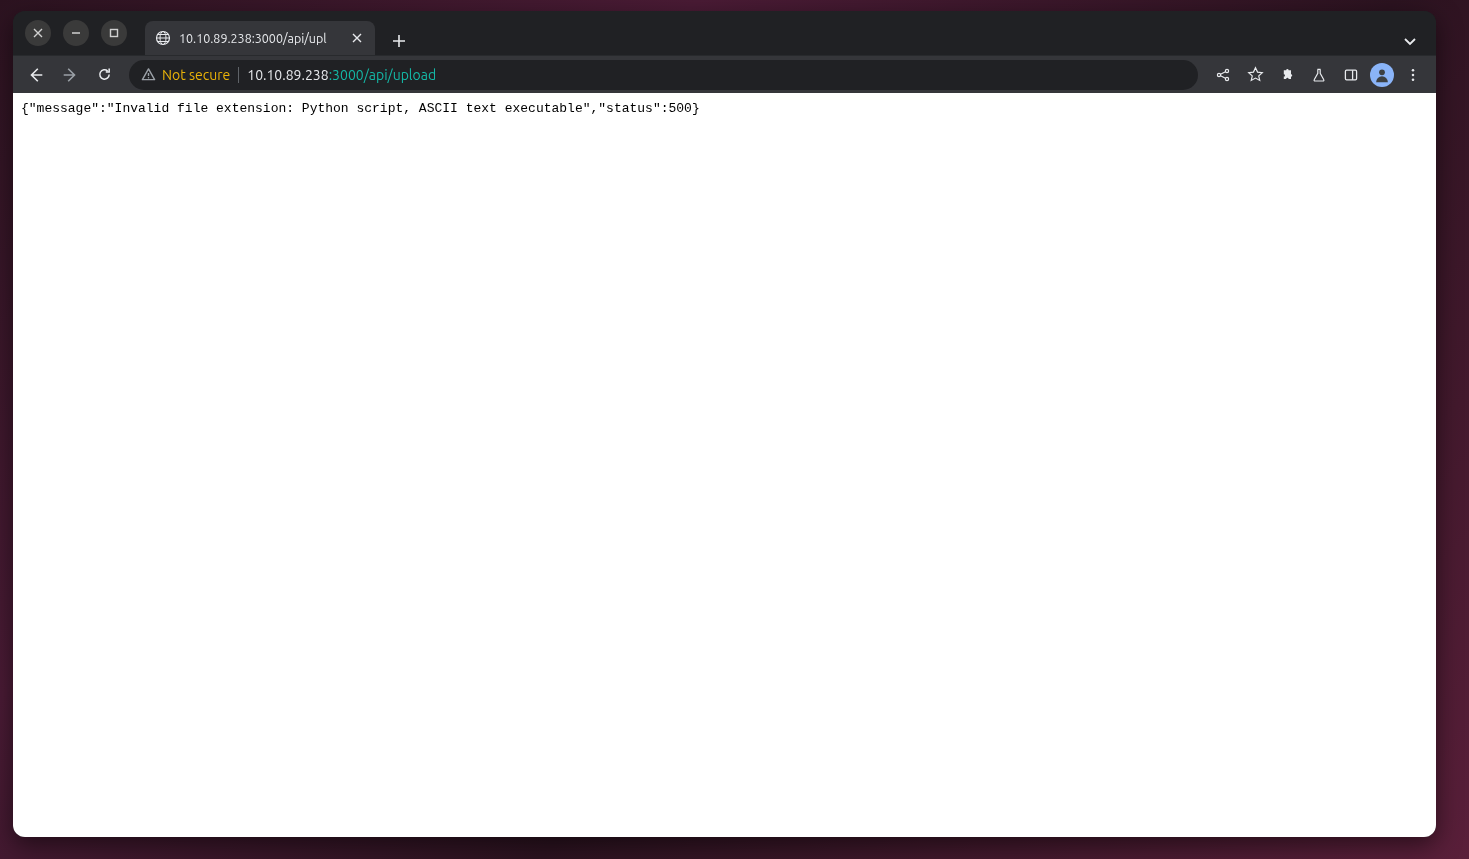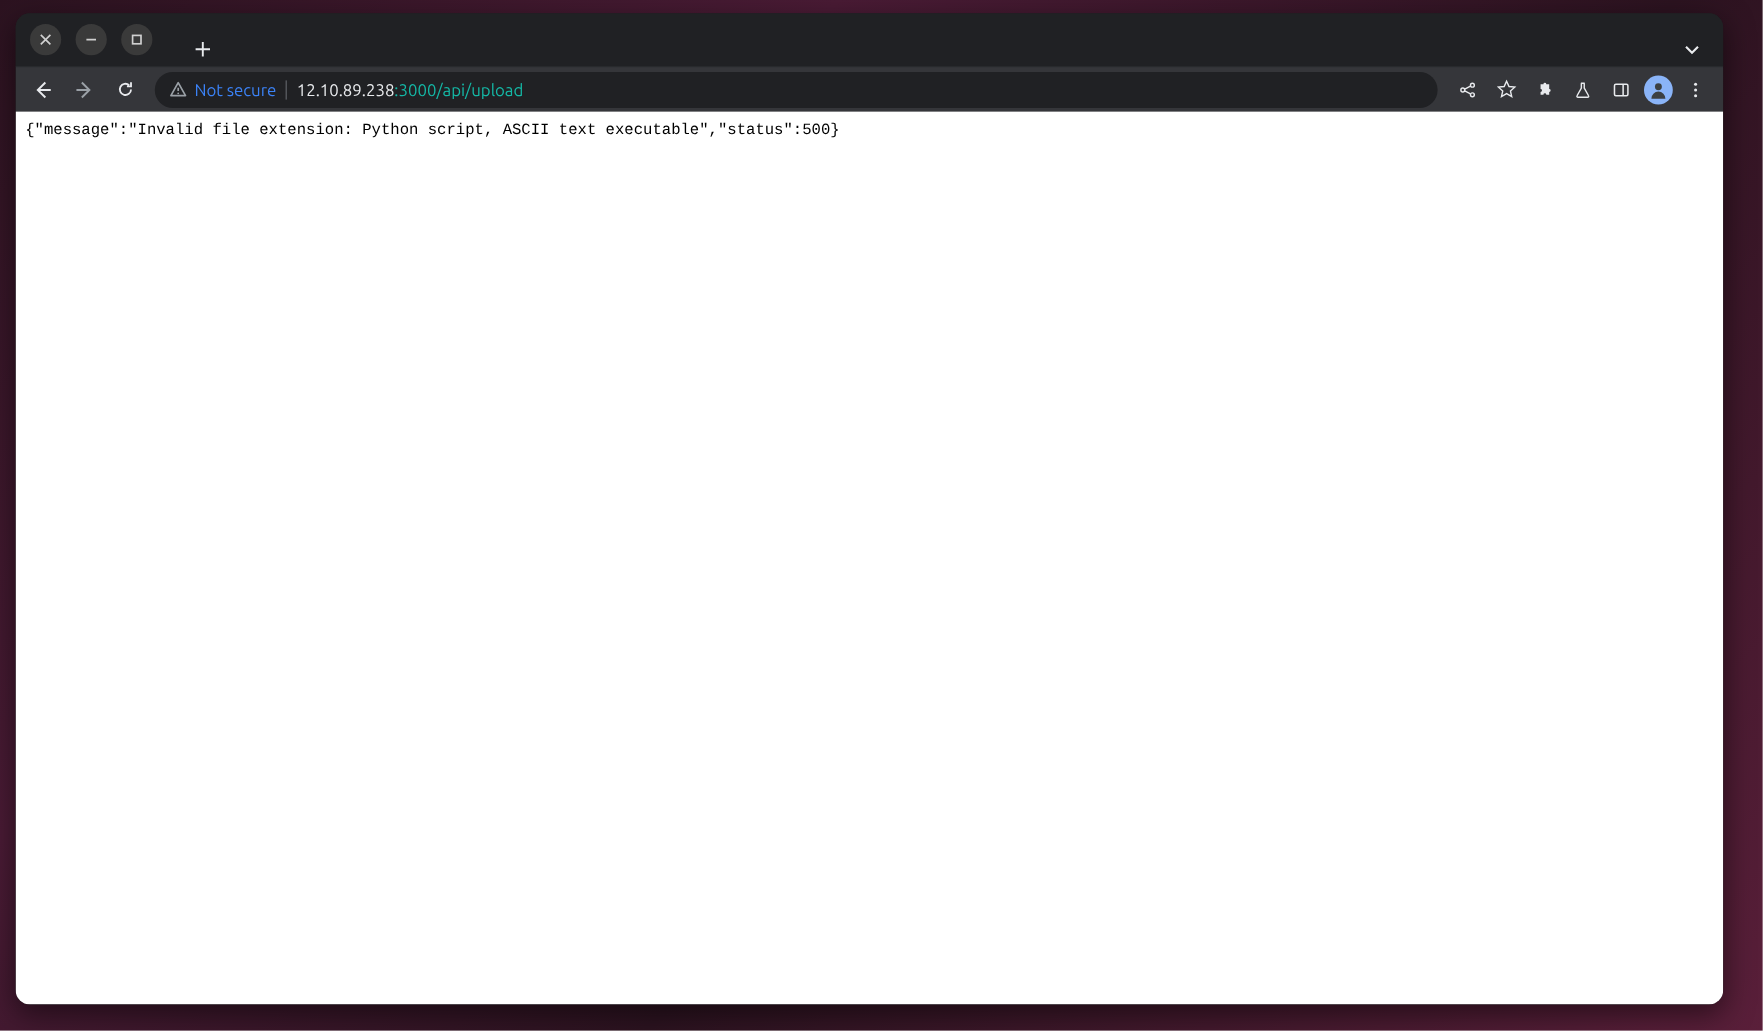--- a/index.html
+++ b/index.html
@@ -131,21 +131,21 @@
     background: #202124;
     border-radius: 15px;
     margin: 0 6px;
     display: flex;
     align-items: center;
     padding: 0 12px;
     gap: 8px;
     color: #9aa0a6;
     font-size: 14px;
   }
-  .security-chip { display:flex; align-items:center; gap:6px; color:#3b82f6; }
+  .security-chip { display:flex; align-items:center; gap:6px; color:#eab308; }
   .divider { width:1px; height:16px; background:#5f6368; }
   .url { color:#e8eaed; }
   .url .dim { color:#14b8a6; }
   
   .toolbar-right {
     display: flex;
     align-items: center;
     gap: 2px;
   }
   .tool-btn {
@@ -194,20 +194,35 @@
             </svg>
         </div>
         <div class="window-ctrl">
           <svg viewBox="0 0 10 10">
               <rect x="1.5" y="1.5" width="7" height="7" stroke="#d0d0d0" stroke-width="1.4" fill="none"></rect>
             </svg>
         </div>
       </div>
 
       <div class="tabstrip">
+        <div class="tab">
+          <span class="tab-favicon">
+            <svg viewBox="0 0 16 16">
+                <circle cx="8" cy="8" r="6.5" stroke="#e8eaed" stroke-width="1.2" fill="none"></circle>
+                <ellipse cx="8" cy="8" rx="3" ry="6.5" stroke="#e8eaed" stroke-width="1" fill="none"></ellipse>
+                <path d="M1.5 8 H14.5 M2.8 4.5 H13.2 M2.8 11.5 H13.2" stroke="#e8eaed" stroke-width="1"></path>
+              </svg>
+          </span>
+          <span class="tab-title">10.10.89.238:3000/api/upl</span>
+          <span class="tab-close">
+            <svg viewBox="0 0 10 10" width="10" height="10">
+                <path d="M1 1 L9 9 M9 1 L1 9" stroke="#e8eaed" stroke-width="1.4" fill="none"></path>
+              </svg>
+          </span>
+        </div>
         <div class="new-tab">
           <svg viewBox="0 0 14 14" width="14" height="14">
               <path d="M7 1 V13 M1 7 H13" stroke="#e8eaed" stroke-width="1.6"></path>
             </svg>
         </div>
         <div class="tabstrip-right">
           <div class="chevron-down">
             <svg viewBox="0 0 14 14" width="14" height="14">
                 <path d="M2 5 L7 10 L12 5" stroke="#e8eaed" stroke-width="1.8" fill="none"></path>
               </svg>
@@ -237,21 +252,21 @@
         <div class="security-chip">
           <svg viewBox="0 0 16 16" width="15" height="15">
               <path d="M8 2 L14.5 13.5 H1.5 Z" stroke="#9aa0a6" stroke-width="1.5" fill="none" stroke-linejoin="round"></path>
               <path d="M8 6.5 V9.5" stroke="#9aa0a6" stroke-width="1.5"></path>
               <circle cx="8" cy="11.5" r="0.8" fill="#9aa0a6"></circle>
             </svg>
           <span>Not secure</span>
         </div>
         <div class="divider"></div>
         <span class="url">
-          <span>12.10.89.238</span><span class="dim">:3000/api/upload</span>
+          <span>10.10.89.238</span><span class="dim">:3000/api/upload</span>
         </span>
       </div>
 
       <div class="toolbar-right">
         <div class="tool-btn">
           <svg viewBox="0 0 20 20" width="16" height="16">
               <circle cx="5" cy="10" r="2" stroke="currentColor" stroke-width="1.5" fill="none"></circle>
               <circle cx="15" cy="5" r="2" stroke="currentColor" stroke-width="1.5" fill="none"></circle>
               <circle cx="15" cy="15" r="2" stroke="currentColor" stroke-width="1.5" fill="none"></circle>
               <path d="M7 9 L13 6 M7 11 L13 14" stroke="currentColor" stroke-width="1.5"></path>

